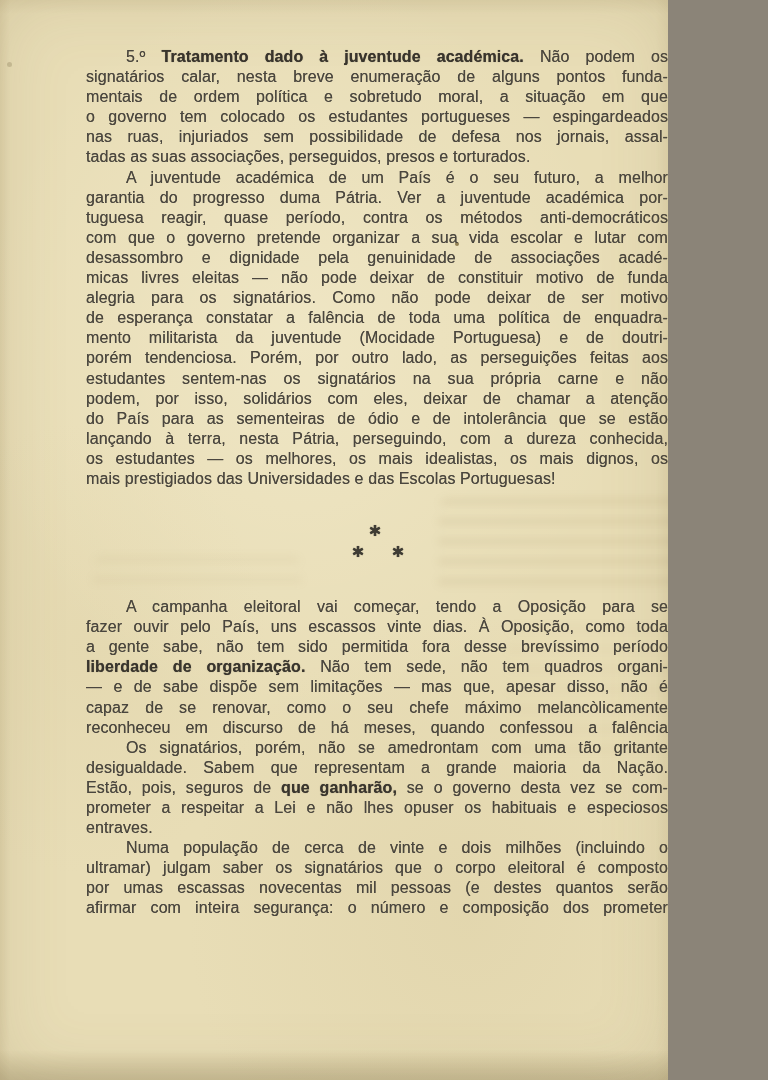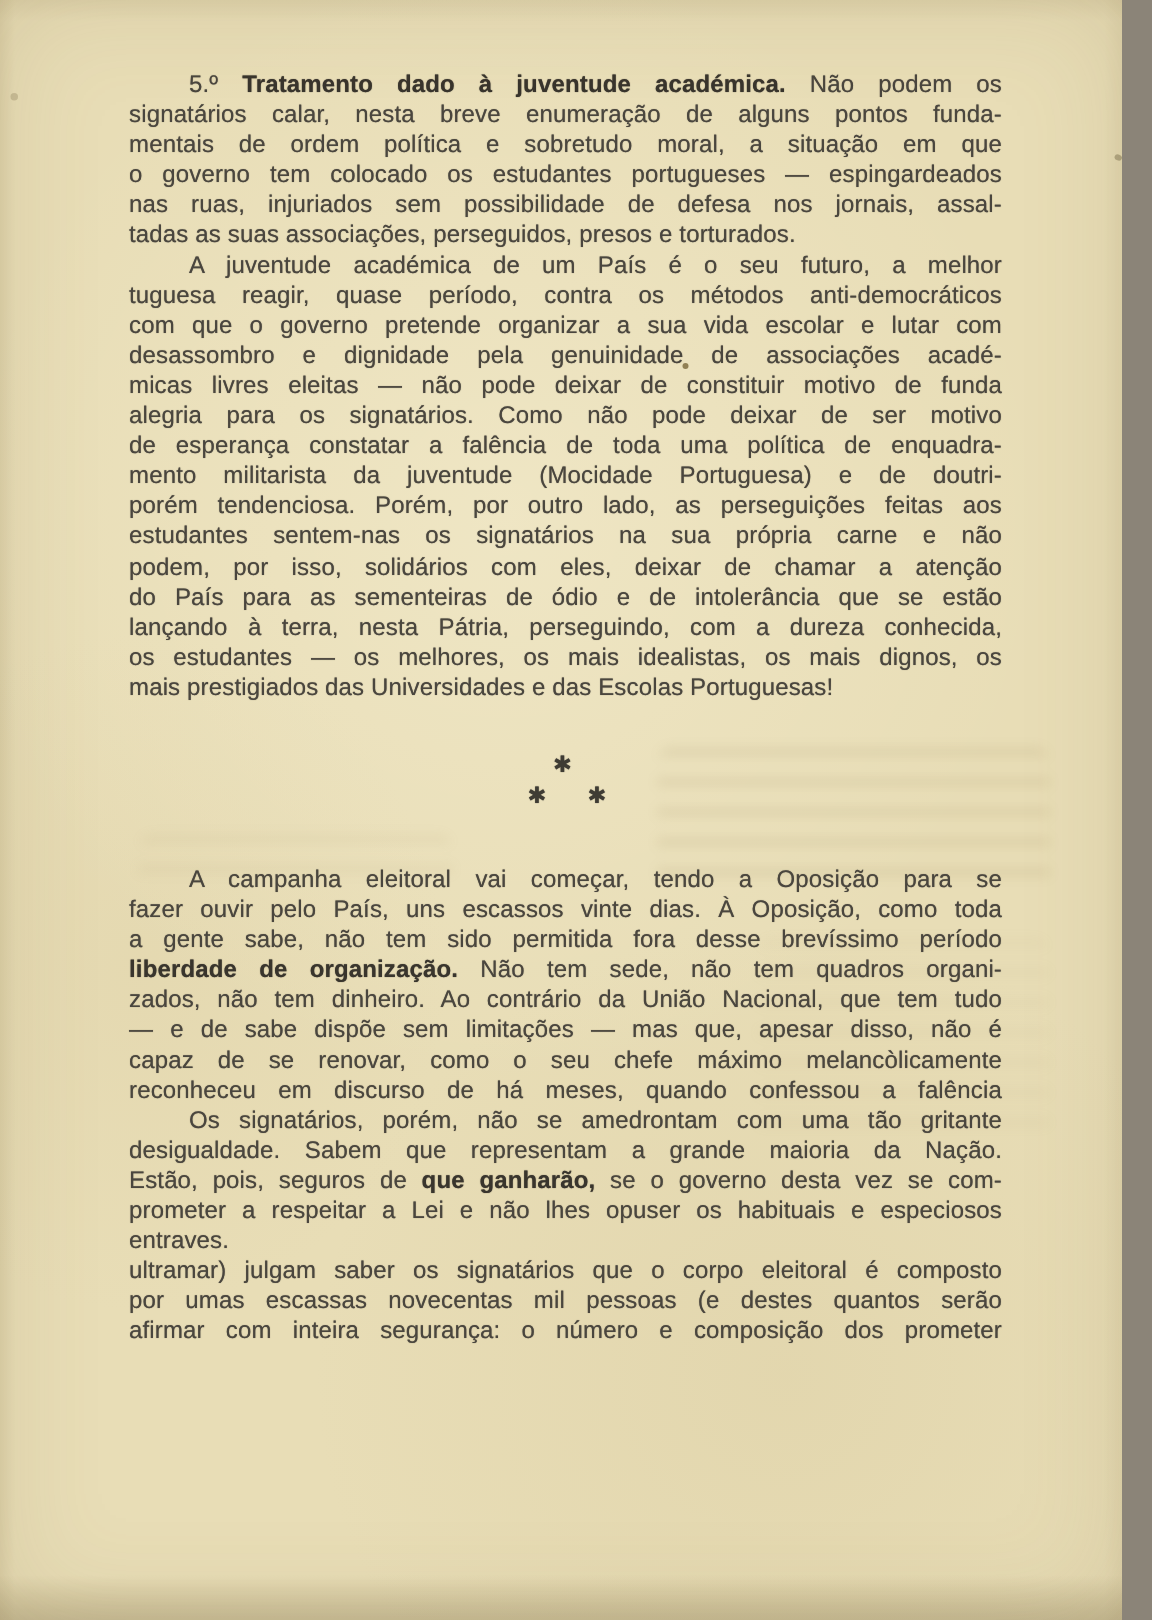--- a/index.html
+++ b/index.html
@@ -1,28 +1,29 @@
 <!DOCTYPE html>
 <html><head>
 <meta charset="utf-8">
 <style>
   html,body{margin:0;padding:0;background:#8b8478;}
   #page{
     position:relative;
-    width:748px;height:1080px;
+    width:620px;height:1080px;
     overflow:hidden;
     background-color:#e8ddb6;
     background-image:
       radial-gradient(ellipse 70% 50% at 45% 32%, rgba(255,250,228,.30), rgba(255,250,228,0) 70%),
       radial-gradient(ellipse 60% 40% at 70% 85%, rgba(210,195,150,.25), rgba(210,195,150,0) 70%),
       radial-gradient(ellipse 40% 30% at 12% 60%, rgba(215,200,155,.20), rgba(215,200,155,0) 70%),
       linear-gradient(180deg, rgba(140,120,75,.10) 0px, rgba(140,120,75,0) 14px),
       linear-gradient(90deg, rgba(140,120,75,.12) 0px, rgba(140,120,75,0) 10px),
       linear-gradient(270deg, rgba(140,120,75,.08) 0px, rgba(140,120,75,0) 12px);
     font-family:"Liberation Sans","DejaVu Sans",sans-serif;
+    padding-left:48px;
   }
   #page::after{
     content:"";position:absolute;inset:0;pointer-events:none;
     box-shadow:inset 0 0 70px rgba(125,105,60,.16);
   }
   #text-flow{
     position:absolute;left:86px;top:47px;width:582px;
     color:#4a463e;
     font-size:16px;
     letter-spacing:.1px;
@@ -80,20 +81,21 @@
       <div class="para">
         <div class="line indent"><span>5.º </span><span class="seg-b">Tratamento dado à juventude académica.</span><span> Não podem os</span></div>
         <div class="line"><span>signatários calar, nesta breve enumeração de alguns pontos funda-</span></div>
         <div class="line"><span>mentais de ordem política e sobretudo moral, a situação em que</span></div>
         <div class="line"><span>o governo tem colocado os estudantes portugueses — espingardeados</span></div>
         <div class="line"><span>nas ruas, injuriados sem possibilidade de defesa nos jornais, assal-</span></div>
         <div class="line no-j"><span>tadas as suas associações, perseguidos, presos e torturados.</span></div>
       </div>
       <div class="para">
         <div class="line indent"><span>A juventude académica de um País é o seu futuro, a melhor</span></div>
+        <div class="line"><span>garantia do progresso duma Pátria. Ver a juventude académica por-</span></div>
         <div class="line"><span>tuguesa reagir, quase período, contra os métodos anti-democráticos</span></div>
         <div class="line"><span>com que o governo pretende organizar a sua vida escolar e lutar com</span></div>
         <div class="line"><span>desassombro e dignidade pela genuinidade de associações acadé-</span></div>
         <div class="line"><span>micas livres eleitas — não pode deixar de constituir motivo de funda</span></div>
         <div class="line"><span>alegria para os signatários. Como não pode deixar de ser motivo</span></div>
         <div class="line"><span>de esperança constatar a falência de toda uma política de enquadra-</span></div>
         <div class="line"><span>mento militarista da juventude (Mocidade Portuguesa) e de doutri-</span></div>
         <div class="line"><span>porém tendenciosa. Porém, por outro lado, as perseguições feitas aos</span></div>
         <div class="line"><span>estudantes sentem-nas os signatários na sua própria carne e não</span></div>
         <div class="line"><span>podem, por isso, solidários com eles, deixar de chamar a atenção</span></div>
@@ -105,32 +107,32 @@
       <div class="sep">
         <span class="star s1">✱</span>
         <span class="star s2">✱</span>
         <span class="star s3">✱</span>
       </div>
       <div class="para">
         <div class="line indent"><span>A campanha eleitoral vai começar, tendo a Oposição para se</span></div>
         <div class="line"><span>fazer ouvir pelo País, uns escassos vinte dias. À Oposição, como toda</span></div>
         <div class="line"><span>a gente sabe, não tem sido permitida fora desse brevíssimo período</span></div>
         <div class="line"><span class="seg-b">liberdade de organização.</span><span> Não tem sede, não tem quadros organi-</span></div>
-        <div class="line"><span>zados, não tem dinheiro. Ao contrário da União Nacional, que tem tudo</span></div>
         <div class="line"><span>— e de sabe dispõe sem limitações — mas que, apesar disso, não é</span></div>
         <div class="line"><span>capaz de se renovar, como o seu chefe máximo melancòlicamente</span></div>
         <div class="line"><span>reconheceu em discurso de há meses, quando confessou a falência</span></div>
       </div>
       <div class="para">
         <div class="line indent"><span>Os signatários, porém, não se amedrontam com uma tão gritante</span></div>
         <div class="line"><span>desigualdade. Sabem que representam a grande maioria da Nação.</span></div>
         <div class="line"><span>Estão, pois, seguros de </span><span class="seg-b">que ganharão,</span><span> se o governo desta vez se com-</span></div>
         <div class="line"><span>prometer a respeitar a Lei e não lhes opuser os habituais e especiosos</span></div>
         <div class="line no-j"><span>entraves.</span></div>
       </div>
       <div class="para">
+        <div class="line indent"><span>Numa população de cerca de vinte e dois milhões (incluindo o</span></div>
         <div class="line"><span>ultramar) julgam saber os signatários que o corpo eleitoral é composto</span></div>
         <div class="line"><span>por umas escassas novecentas mil pessoas (e destes quantos serão</span></div>
         <div class="line"><span>afirmar com inteira segurança: o número e composição dos prometer</span></div>
       </div>
     </div>
   <div id="bottom-edge"></div>
 </div>
 
 </body></html>

